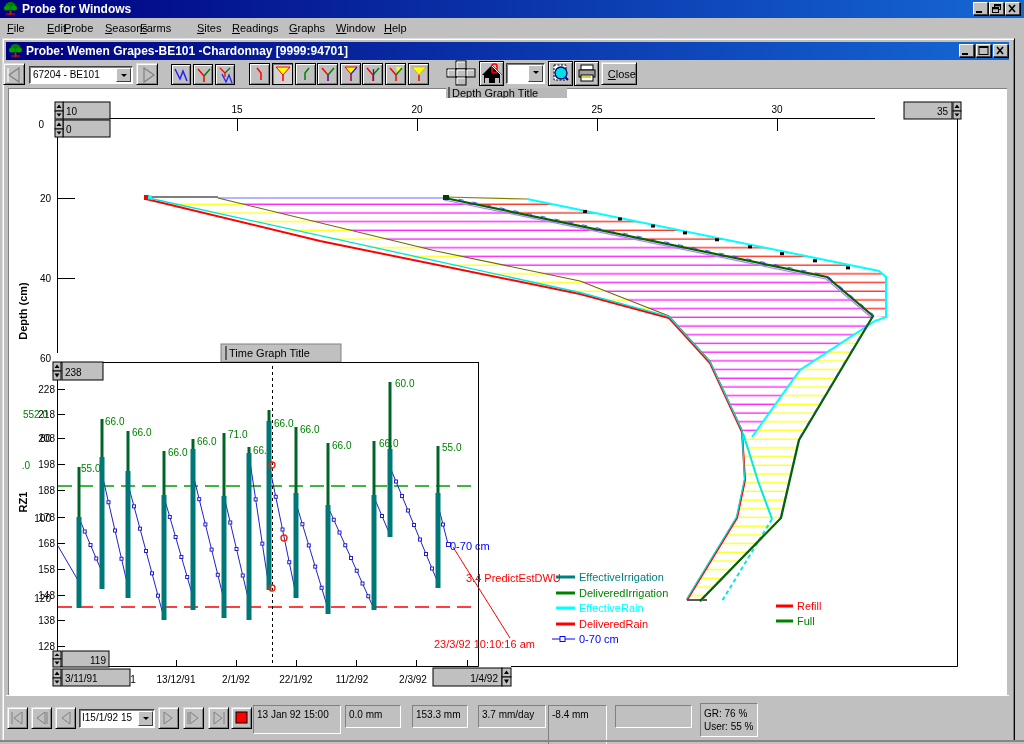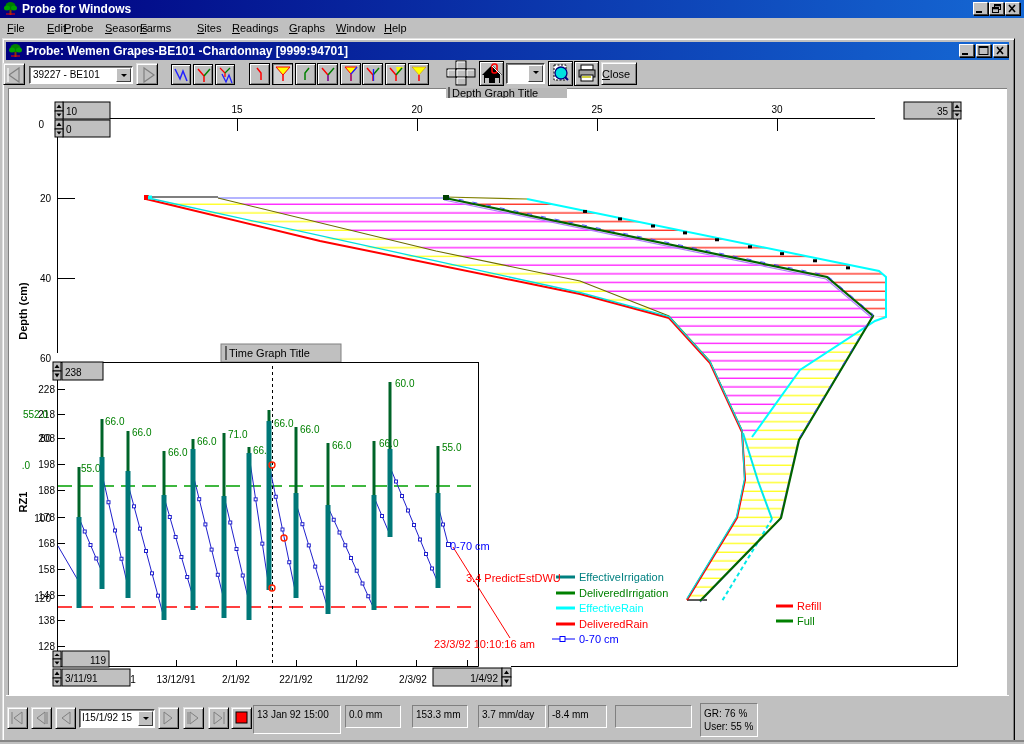--- a/index.html
+++ b/index.html
@@ -91,21 +91,21 @@
       <path d="M3,2 L9,9 M9,2 L3,9" stroke="#000" stroke-width="1.6"></path>
     </svg>
   </div>
 <div class="abs" id="toolbar"></div>
 <div class="tbtn" style="left:3px;top:63px;width:22px;height:22px;">
     <svg width="22" height="22">
       <polygon points="15,4 15,18 5,11" fill="none" stroke="#808080" stroke-width="1.2"></polygon>
       <line x1="4" y1="4" x2="4" y2="18" stroke="#fff" stroke-width="1.2"></line>
     </svg>
   </div>
-<div class="combo" style="left:29px;top:66px;width:104px;height:18px"><span style="padding-left:3px">39227 - BE101</span><div class="cbtn">
+<div class="combo" style="left:29px;top:66px;width:104px;height:18px"><span style="padding-left:3px">67204 - BE101</span><div class="cbtn">
       <span class="da"></span>
     </div></div>
 <div class="tbtn" style="left:136px;top:63px;width:22px;height:22px;">
     <svg width="22" height="22">
       <polygon points="7,4 7,18 17,11" fill="none" stroke="#808080" stroke-width="1.2"></polygon>
     </svg>
   </div>
 <div class="tbtn" style="left:171px;top:64px;width:20px;height:21px;border:1px solid #000;">
     <svg width="20" height="20">
       <polyline points="3,4 8,14 11,6 15,16" fill="none" stroke="#2020ff" stroke-width="1.5"></polyline>
@@ -213,21 +213,21 @@
     </svg>
   </div>
 <div class="tbtn" style="left:574px;top:61px;width:25px;height:25px;border:1px solid #000;">
     <svg width="22" height="22">
       <rect x="5" y="3" width="12" height="5" fill="#fff" stroke="#000"></rect>
       <rect x="3" y="8" width="16" height="7" fill="#a0a0a0" stroke="#000"></rect>
       <rect x="5" y="13" width="12" height="6" fill="#fff" stroke="#000"></rect>
       <line x1="6" y1="15" x2="15" y2="15" stroke="#c0c000" stroke-width="1.5"></line>
     </svg>
   </div>
-<div class="tbtn" style="left:601px;top:62px;width:36px;height:23px;font-size:11px;text-align:left;line-height:23px"><u>C</u>lose</div>
+<div class="tbtn" style="left:601px;top:62px;width:36px;height:23px;font-size:11px;text-align:right;line-height:23px"><u>C</u>lose</div>
 <div class="abs" id="client"></div>
 <div class="abs" id="statusbar"></div>
 <div class="sbtn" style="left:7px;top:707px"><svg width="19" height="20">
       <line x1="4" y1="4" x2="4" y2="16" stroke="#808080"></line>
       <polygon points="14,4 14,16 6,10" fill="none" stroke="#808080"></polygon>
     </svg></div>
 <div class="sbtn" style="left:31px;top:707px"><svg width="19" height="20">
       <polygon points="13,4 13,16 5,10" fill="none" stroke="#808080"></polygon>
       <line x1="15" y1="4" x2="15" y2="16" stroke="#808080"></line>
     </svg></div>
@@ -256,21 +256,21 @@
   </div>
 <div class="spanel" style="left:345px;top:705px;width:56px;height:23px">
     <span>0.0 mm</span>
   </div>
 <div class="spanel" style="left:412px;top:705px;width:56px;height:23px">
     <span>153.3 mm</span>
   </div>
 <div class="spanel" style="left:478px;top:705px;width:68px;height:23px">
     <span>3.7 mm/day</span>
   </div>
-<div class="spanel" style="left:548px;top:705px;width:59px;height:23px">
+<div class="spanel" style="left:548px;top:705px;width:59px;height:40px">
     <span>-8.4 mm</span>
   </div>
 <div class="spanel" style="left:615px;top:705px;width:77px;height:23px">
     <span></span>
   </div>
 <div class="spanel" style="left:700px;top:703px;width:58px;height:34px;line-height:13px">
     <span>GR: 76 %<br>User: 55 %</span>
   </div>
 <div class="abs" id="botline"></div>
 <svg width="1024" height="744" viewBox="0 0 1024 744" style="position:absolute;left:0;top:0">

